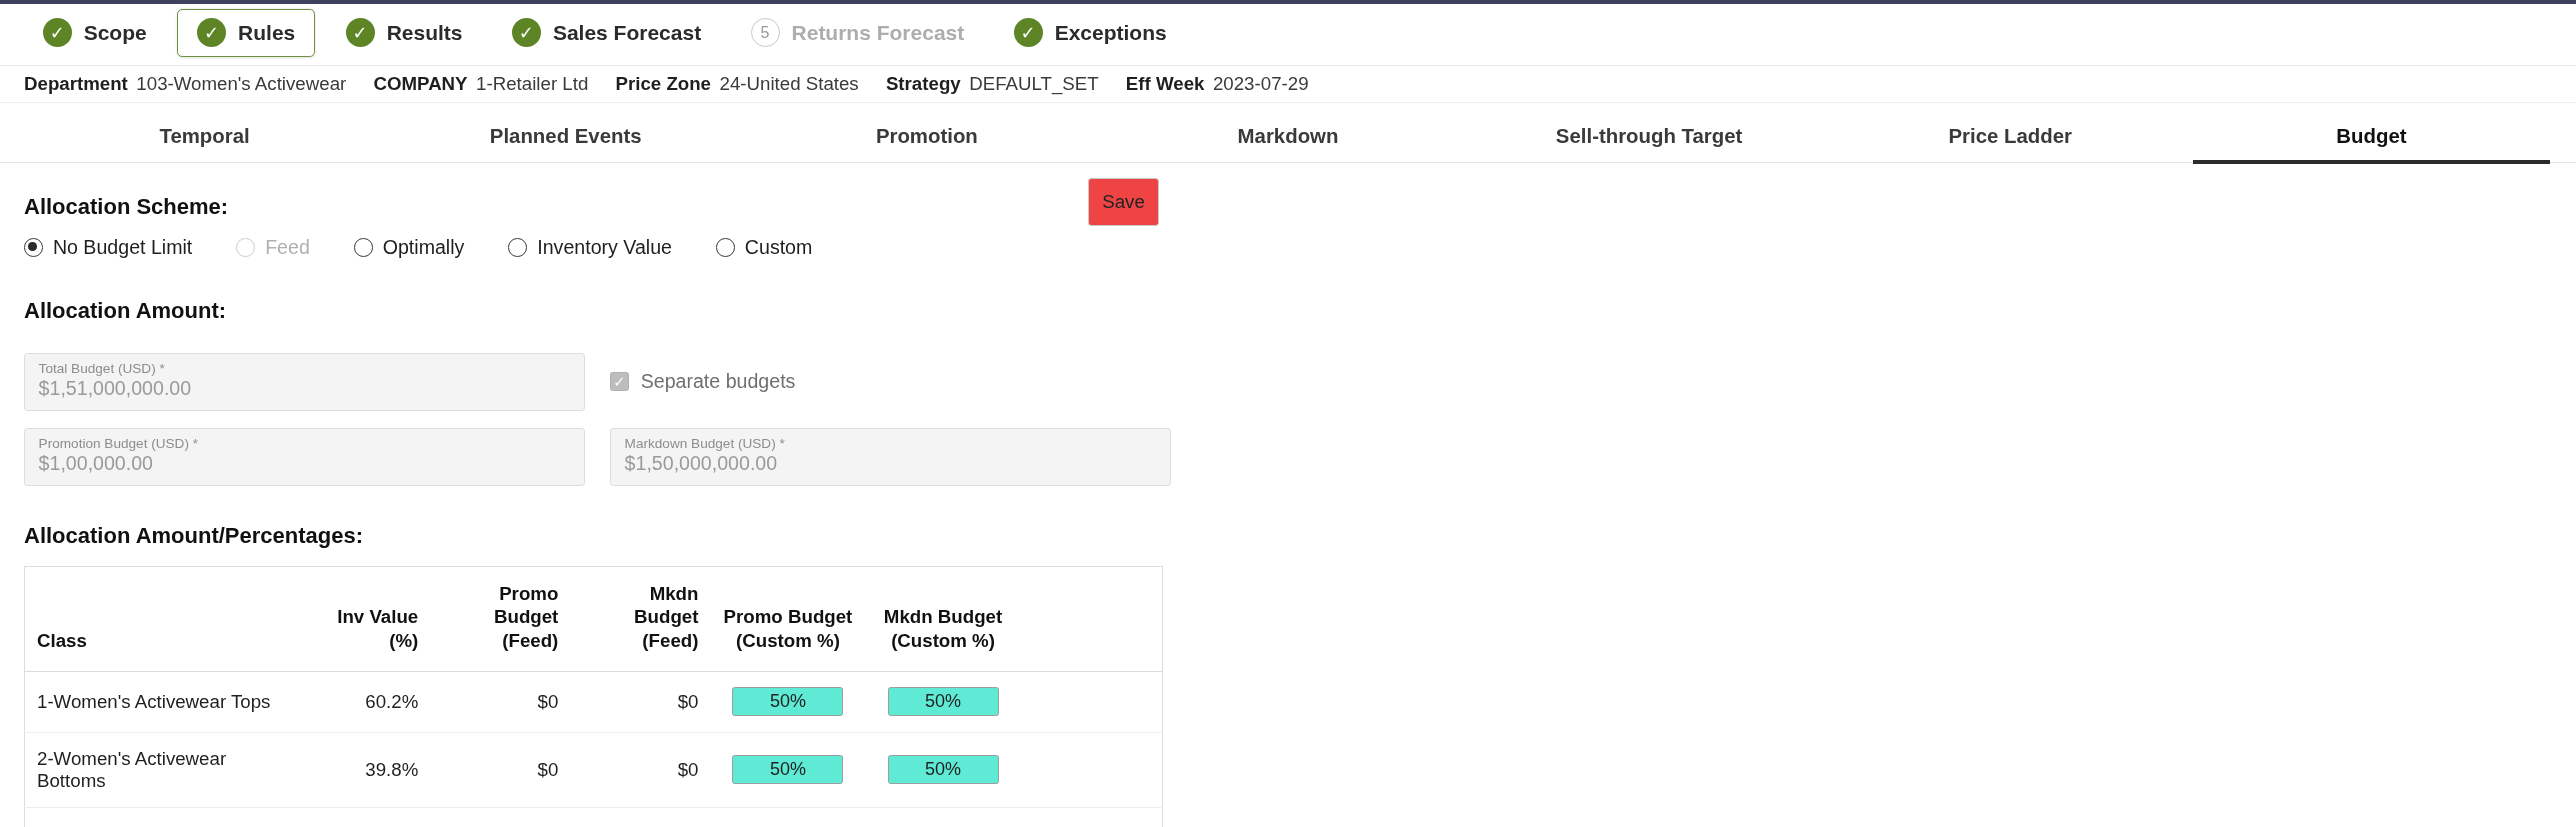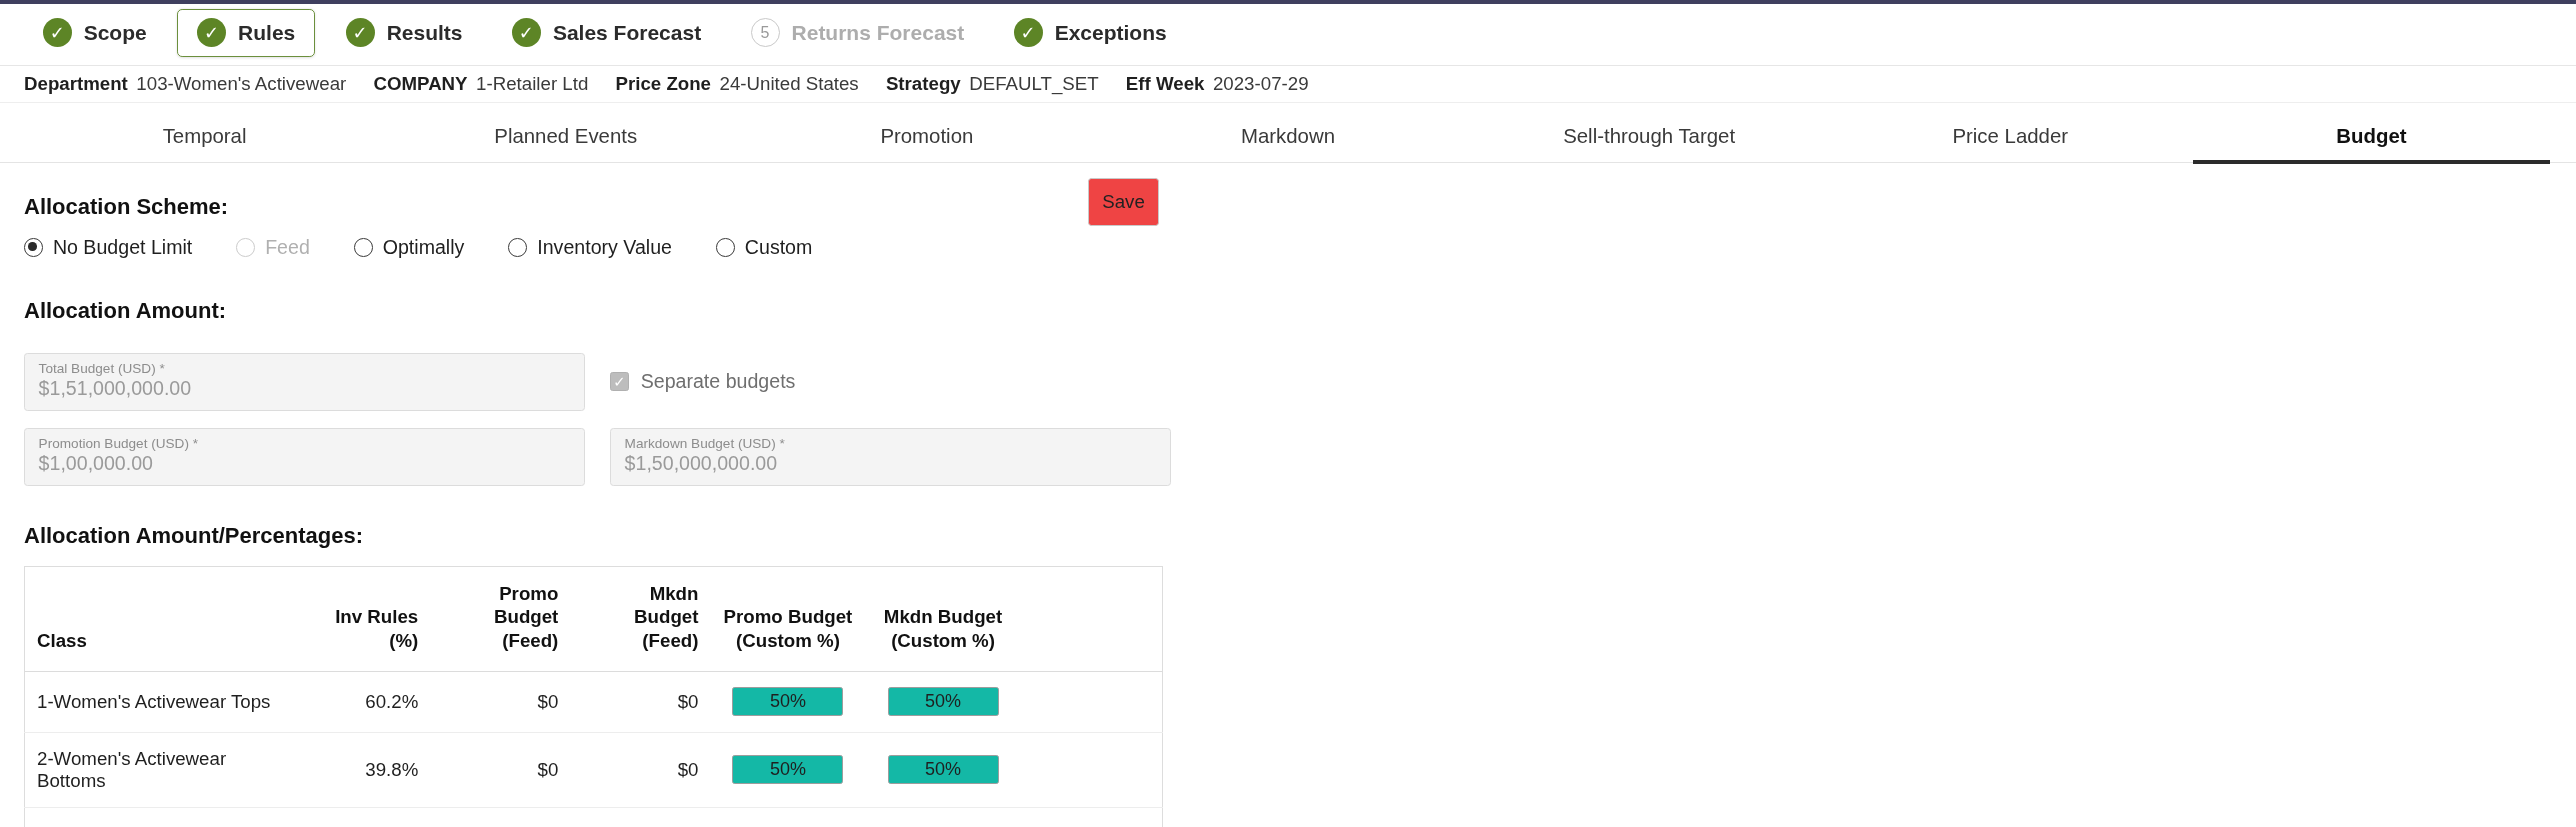--- a/index.html
+++ b/index.html
@@ -88,20 +88,21 @@
     border-bottom: 1.7px solid #e4e4e4;
     padding: 0 24px;
   }
   .tab {
     flex: 1 1 0;
     text-align: center;
     font-size: 20.4px;
     color:#3a3a3a;
     padding-bottom: 13.6px;
     position: relative;
+    font-weight: bold;
   }
   .tab.selected { font-weight: bold; color:#111; }
   .tab.selected::after {
     content:"";
     position:absolute;
     left: 1.7px; right: 1.7px; bottom: -1.7px;
     height: 3.4px;
     background:#2b2b2b;
   }
 
@@ -228,21 +229,21 @@
     border-bottom: 0.9px solid #ededed;
   }
   #alloc-table tbody tr:last-child td { border-bottom: 0.9px solid #ededed; }
   #alloc-table tbody td.num { text-align:right; }
   #alloc-table tbody td.pct { text-align:center; }
   .pct-input {
     width: 111px;
     height: 29px;
     border: 0.9px solid #9d9d9d;
     border-radius: 2.6px;
-    background:#14b8a6;
+    background:#5eead4;
     font-size: 18px;
     color:#1f1f1f;
     text-align:center;
     font-family: "Liberation Sans", sans-serif;
   }
   .tbl-spacer { height: 51px; }
   .col-inv { width: 128px; }
   .col-pb { width: 145px; }
   .col-mb { width: 145px; }
   .col-pbc { width: 157px; }
@@ -386,21 +387,21 @@
 
   <div class="section-title" id="table-title">Allocation Amount/Percentages:</div>
 
   <table id="alloc-table">
     <thead>
       <tr>
         <th class="col-class">
           <span>Class</span>
         </th>
         <th class="num col-inv">
-          <span>Inv Rules</span><br>
+          <span>Inv Value</span><br>
           <span>(%)</span>
         </th>
         <th class="num col-pb">
           <span>Promo Budget</span><br>
           <span>(Feed)</span>
         </th>
         <th class="num col-mb">
           <span>Mkdn Budget</span><br>
           <span>(Feed)</span>
         </th>

